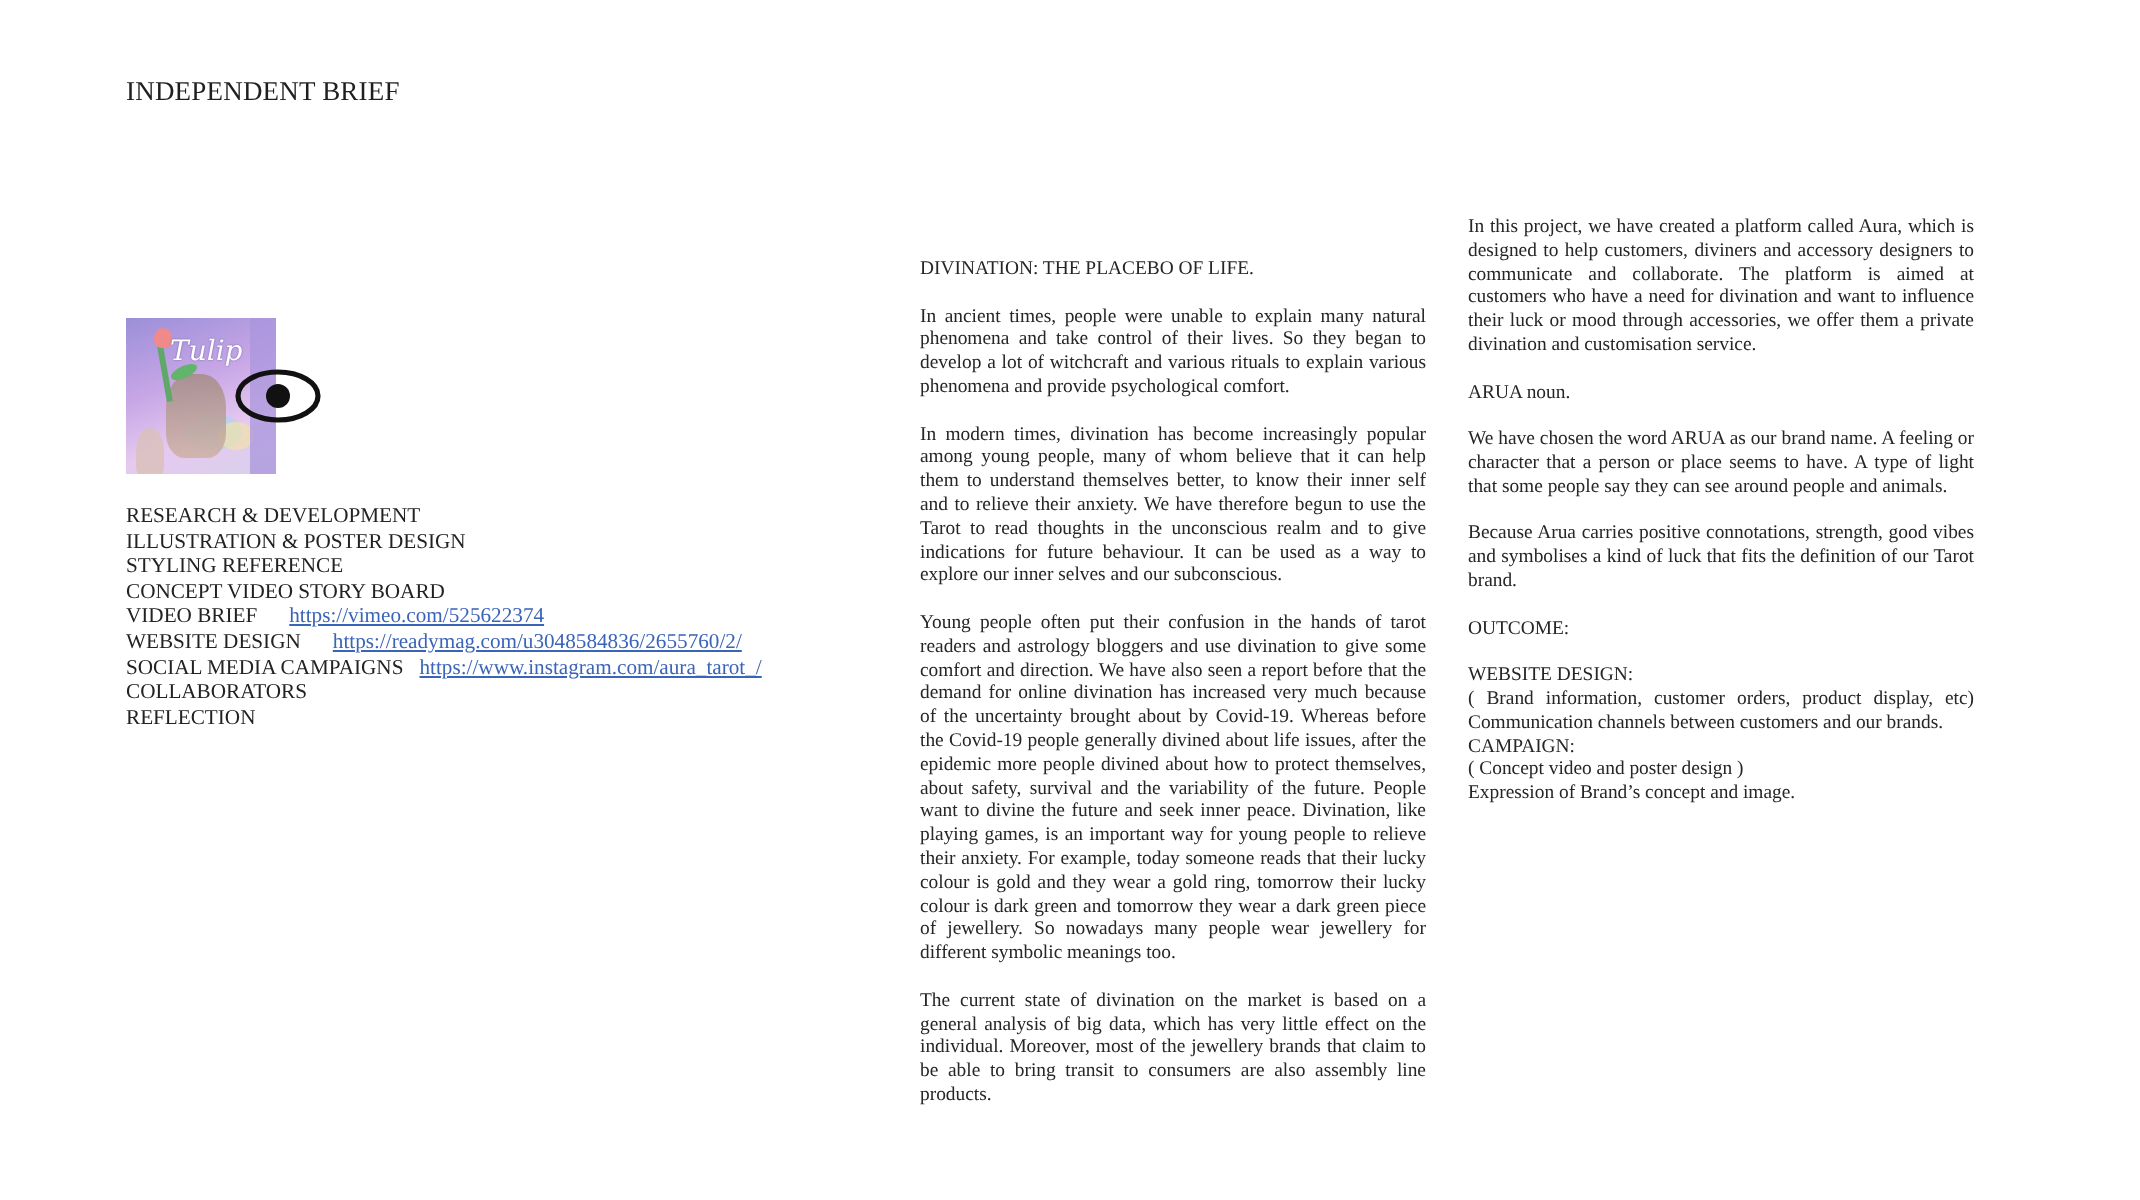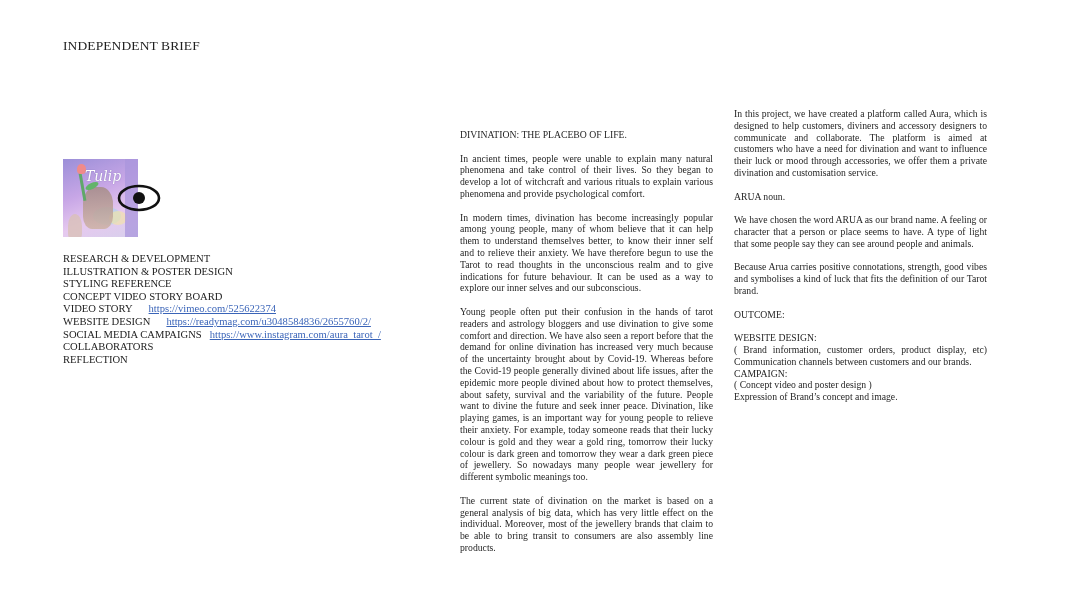--- a/index.html
+++ b/index.html
@@ -197,21 +197,21 @@
     <ellipse cx="22" cy="14" rx="20" ry="12" fill="none" stroke="#111" stroke-width="2.6"></ellipse>
     <circle cx="22" cy="14" r="6" fill="#111"></circle>
   </svg>
 </div>
 
 <div class="sections">
   <div class="row"><span>RESEARCH &amp; DEVELOPMENT</span></div>
   <div class="row"><span>ILLUSTRATION &amp; POSTER DESIGN</span></div>
   <div class="row"><span>STYLING REFERENCE</span></div>
   <div class="row"><span>CONCEPT VIDEO STORY BOARD</span></div>
-  <div class="row"><span>VIDEO STORY</span><a>https://vimeo.com/525622374</a></div>
+  <div class="row"><span>VIDEO BRIEF</span><a>https://vimeo.com/525622374</a></div>
   <div class="row"><span>WEBSITE DESIGN</span><a>https://readymag.com/u3048584836/2655760/2/</a></div>
   <div class="row"><span>SOCIAL MEDIA CAMPAIGNS</span><a style="margin-left:8px;">https://www.instagram.com/aura_tarot_/</a></div>
   <div class="row"><span>COLLABORATORS</span></div>
   <div class="row"><span>REFLECTION</span></div>
 </div>
 
 <div class="col col-1">
   <div class="heading">DIVINATION: THE PLACEBO OF LIFE.</div>
   <p>In ancient times, people were unable to explain many natural phenomena and take control of their lives. So they began to develop a lot of witchcraft and various rituals to explain various phenomena and provide psychological comfort.</p>
   <p>In modern times, divination has become increasingly popular among young people, many of whom believe that it can help them to understand themselves better, to know their inner self and to relieve their anxiety. We have therefore begun to use the Tarot to read thoughts in the unconscious realm and to give indications for future behaviour. It can be used as a way to explore our inner selves and our subconscious.</p>

